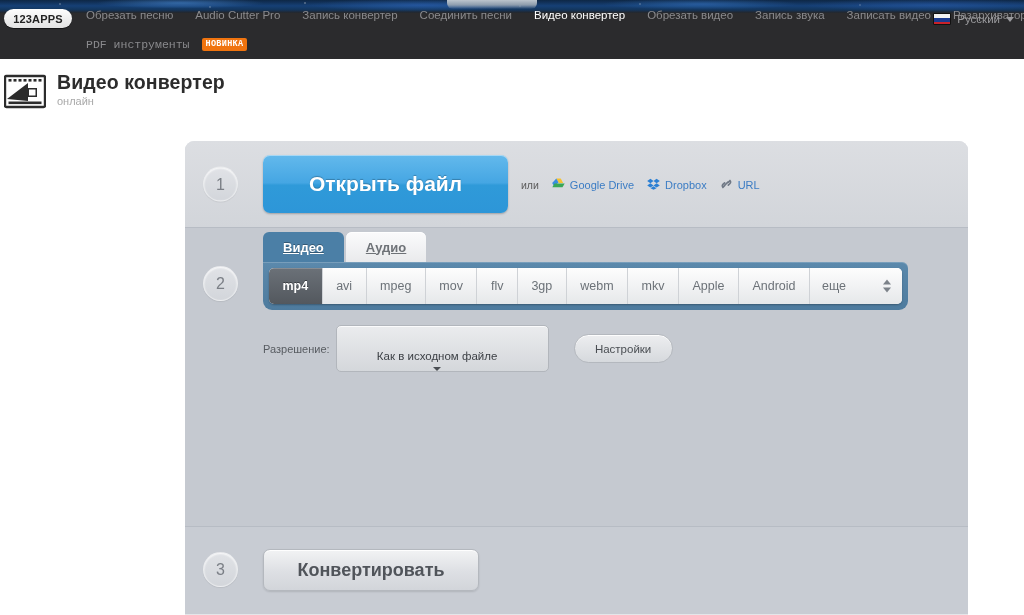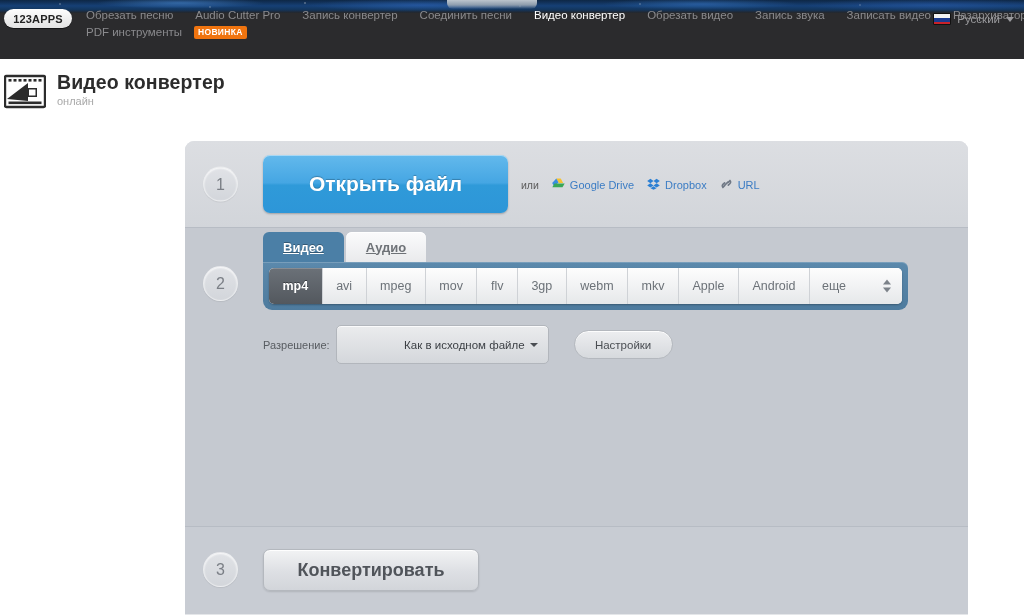--- a/index.html
+++ b/index.html
@@ -55,21 +55,21 @@
     font-size: 11px; font-weight: bold; letter-spacing: .2px;
     display: flex; align-items: center; justify-content: center;
     box-shadow: 0 1px 0 rgba(0,0,0,.5);
   }
 
   .navlinks {
     position: absolute; left: 86px; top: 8px;
     width: 830px;
   }
   .navrow { display: flex; align-items: center; gap: 22px; height: 15px; }
-  .navrow + .navrow { margin-top: 2px; }
+  .navrow + .navrow { margin-top: 14px; font-family: Liberation Mono, monospace; }
   .navlink {
     color: #8a8a8d; font-size: 11.5px; text-decoration: none;
     white-space: nowrap; line-height: 15px;
   }
   .navlink.active { color: #ffffff; }
   .badge-new {
     background: #f0740f; color: #ffffff;
     font-size: 8.5px; font-weight: bold;
     padding: 1px 4px 2px; border-radius: 2px;
     letter-spacing: .3px; margin-left: -10px;
@@ -212,27 +212,27 @@
     position: absolute; right: 11px; top: 50%; transform: translateY(-50%);
     display: flex; flex-direction: column; gap: 3px;
   }
   .stepper i { display: block; width: 0; height: 0; border-left: 4px solid transparent; border-right: 4px solid transparent; }
   .stepper .up { border-bottom: 5px solid #7c8289; }
   .stepper .dn { border-top: 5px solid #7c8289; }
 
   .resrow { position: absolute; left: 78px; top: 97px; display: flex; align-items: center; }
   .reslabel { font-size: 11px; color: #585c61; margin-right: 6px; }
   .resselect {
-    width: 213px; height: 39px; border-radius: 5px;
+    width: 213px; height: 47px; border-radius: 5px;
     background: linear-gradient(180deg,#ebecee 0%, #d4d7db 100%);
     border: 1px solid #b2b6bc;
     box-shadow: inset 0 1px 0 rgba(255,255,255,.8);
     display: flex; align-items: center; justify-content: flex-end;
     padding-right: 10px; gap: 5px;
-    font-size: 11.5px; color: #3d4146; cursor: pointer;
+    font-size: 11.5px; color: #3d4146; cursor: pointer; flex-direction: column;
   }
   .mini-caret { width:0; height:0; border-left:4px solid transparent; border-right:4px solid transparent; border-top:4px solid #4a4e53; }
   .btn-settings {
     margin-left: 25px;
     width: 99px; height: 29px; border-radius: 15px;
     background: linear-gradient(180deg,#edeef0 0%, #d6d9dd 100%);
     border: 1px solid #b4b8be;
     box-shadow: inset 0 1px 0 rgba(255,255,255,.85);
     display: flex; align-items: center; justify-content: center;
     font-size: 11.5px; color: #4a4e53; cursor: pointer;

